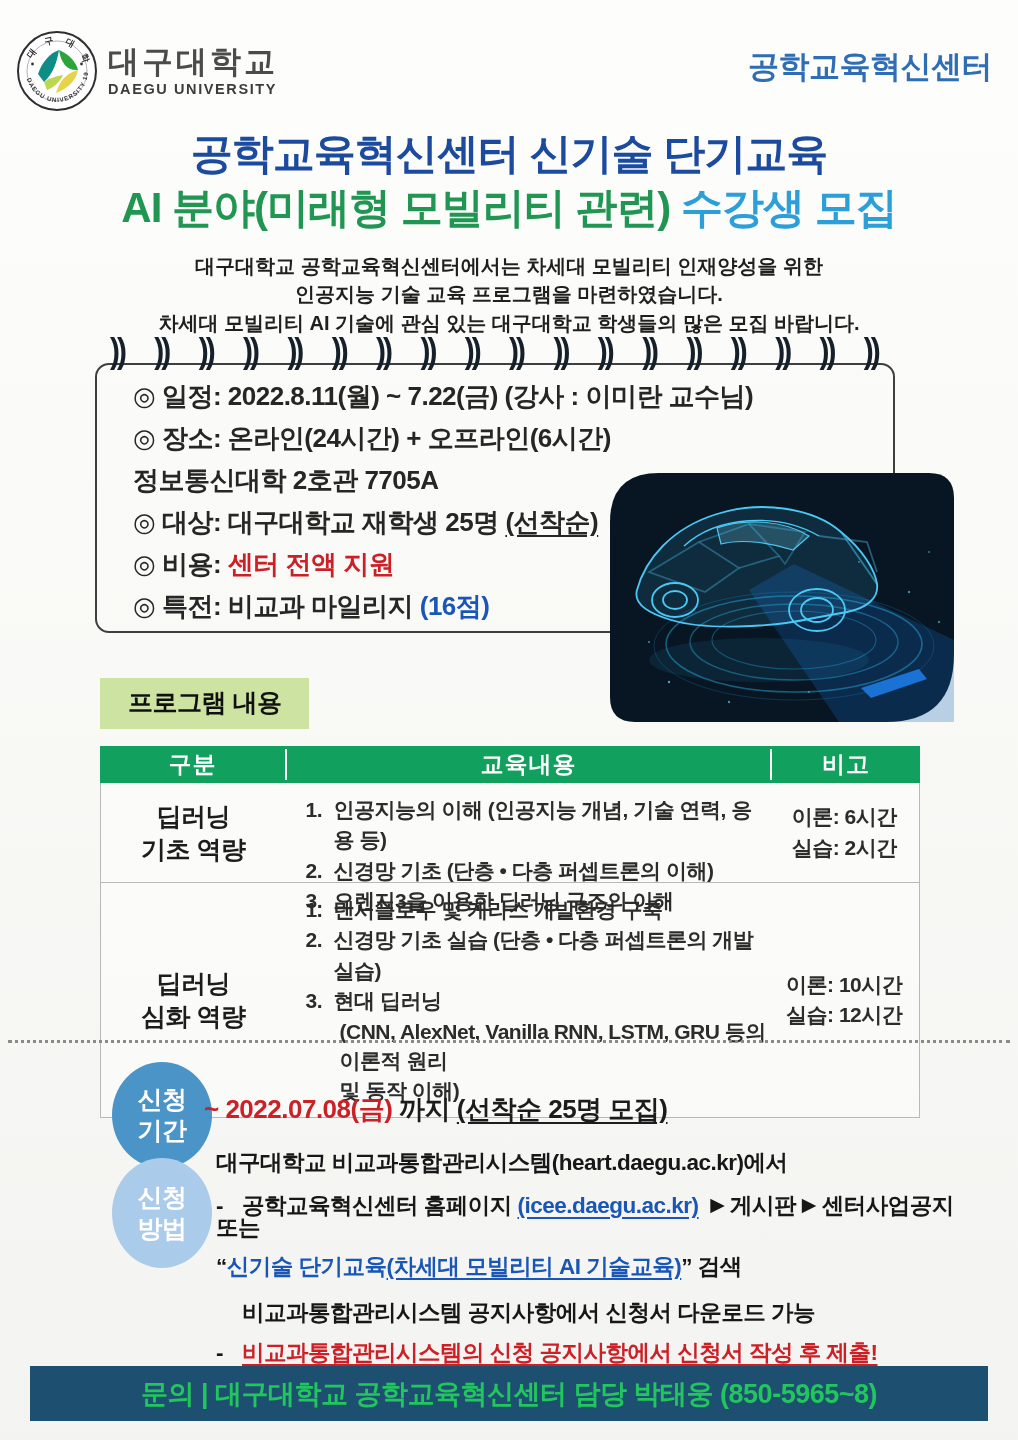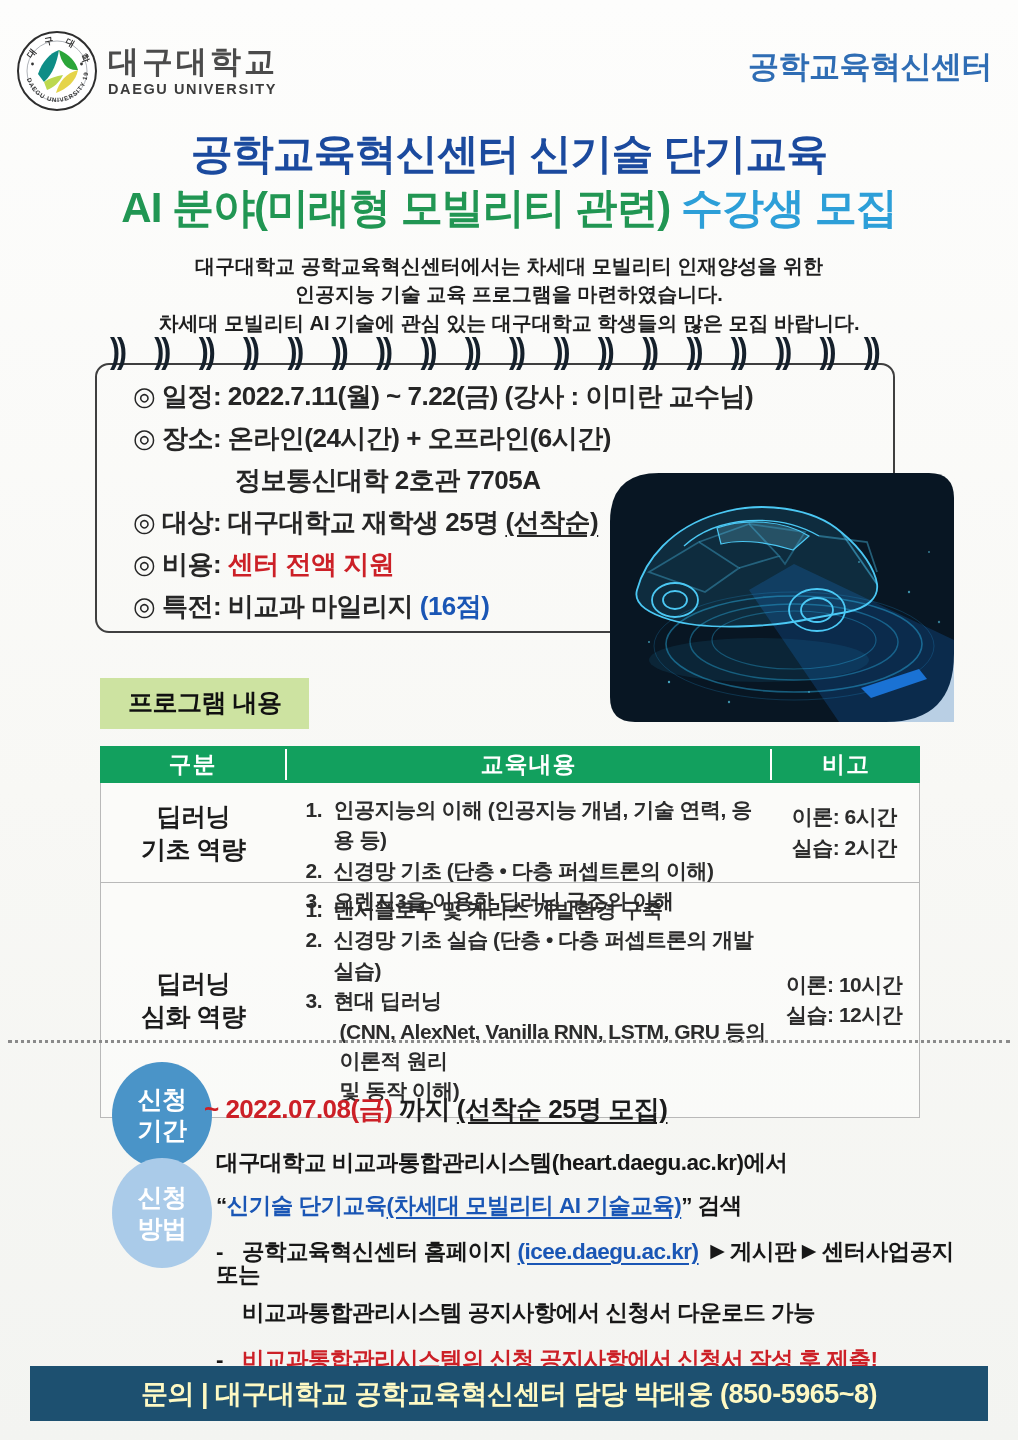--- a/index.html
+++ b/index.html
@@ -27,21 +27,21 @@
     font-size:20px;font-weight:700;color:#1f1f1f;line-height:1.42;white-space:pre-line;}
   
   .info-box{position:absolute;left:95px;top:363px;width:800px;height:270px;
     border:2px solid #3f3f3f;border-radius:14px;background:transparent;}
   .spiral{position:absolute;left:110px;top:336px;width:768px;display:flex;
     justify-content:space-between;z-index:6;}
   .spiral span{font-size:30px;font-weight:700;color:#15202b;line-height:1;
     transform:scaleY(1.15);letter-spacing:-3px;}
   .info-items{padding:18px 0 0 36px;}
   .info-line{font-size:26px;font-weight:700;color:#262626;line-height:1;margin-bottom:16px;letter-spacing:-0.5px;}
-  .info-line.indent{margin-left:102px;}
+  .info-line.indent{}
   .red{color:var(--accent_red);}
   .blue{color:var(--accent_blue);}
   .u{text-decoration:underline;text-underline-offset:4px;}
   
   .car-figure{position:absolute;left:609px;top:472px;width:346px;height:251px;z-index:5;}
   
   .program-label{position:absolute;left:100px;top:678px;background:var(--program_label_bg);
     padding:8px 28px 10px 28px;font-size:25px;font-weight:800;color:#101010;letter-spacing:-0.5px;}
   .table{position:absolute;left:100px;top:746px;width:820px;font-weight:700;}
   .thead{display:flex;background:var(--table_header_green);color:#fff;height:37px;align-items:center;}
@@ -64,26 +64,26 @@
   .badge{position:absolute;border-radius:50%;display:flex;align-items:center;justify-content:center;
     color:#fff;font-size:25px;font-weight:800;text-align:center;white-space:pre-line;line-height:1.25;letter-spacing:-0.5px;}
   .badge-period{left:112px;top:1062px;width:100px;height:106px;background:var(--badge_blue);}
   .badge-method{left:112px;top:1158px;width:100px;height:110px;background:var(--badge_light_blue);}
   .period-text{position:absolute;left:204px;top:1092px;font-size:26px;font-weight:800;color:#1c1c1c;letter-spacing:-0.5px;}
   .method-text{position:absolute;left:216px;top:1152px;width:760px;color:#171717;letter-spacing:-0.5px;}
   .m-line{font-size:22.5px;font-weight:700;line-height:1;}
   .m1{margin-bottom:20px;}
   .m2{margin-bottom:24px;}
   .m3{margin-bottom:16px;}
-  .m4{margin-left:26px;margin-bottom:24px;}
+  .m4{margin-left:26px;margin-bottom:17px;}
   .dash{display:inline-block;width:26px;}
   .tri{font-size:19px;position:relative;top:-2px;}
   
   .footer{position:absolute;left:30px;top:1366px;width:958px;height:55px;background:var(--footer_navy);
-    display:flex;align-items:center;justify-content:center;color:#fef9c3;font-size:27px;font-weight:800;letter-spacing:-0.5px;}
+    display:flex;align-items:center;justify-content:center;color:#22c55e;font-size:27px;font-weight:800;letter-spacing:-0.5px;}
 </style>
 </head>
 <body>
 
 <div id="poster">
 
   <div class="logo">
     <svg width="82" height="82" viewBox="0 0 82 82">
       <circle cx="41" cy="41" r="39" fill="#ffffff" stroke="#2e2e2e" stroke-width="2"></circle>
       <circle cx="41" cy="41" r="30" fill="none" stroke="#9aa0a6" stroke-width="0.8"></circle>
@@ -133,21 +133,21 @@
       <span>))</span>
       <span>))</span>
       <span>))</span>
       <span>))</span>
       <span>))</span>
       <span>))</span>
     </div>
 
   <div class="info-box">
     <div class="info-items">
-      <div class="info-line">◎ 일정: 2022.7.11(월) ~ 7.22(금) (강사 : 이미란 교수님)</div>
+      <div class="info-line">◎ 일정: 2022.8.11(월) ~ 7.22(금) (강사 : 이미란 교수님)</div>
       <div class="info-line">◎ 장소: 온라인(24시간) + 오프라인(6시간)</div>
       <div class="info-line indent">정보통신대학 2호관 7705A</div>
       <div class="info-line"><span>◎ 대상: 대구대학교 재학생 25명 </span><span class="u">(선착순)</span></div>
       <div class="info-line"><span>◎ 비용: </span><span class="red">센터 전액 지원</span></div>
       <div class="info-line"><span>◎ 특전: 비교과 마일리지 </span><span class="blue">(16점)</span></div>
     </div>
   </div>
 
   <svg class="car-figure" viewBox="0 0 346 251">
     <path d="M50 1 H320 Q345 1 345 26 V182 Q345 250 277 250 H26 Q1 250 1 225 V50 Q1 1 50 1 Z" fill="#081623"></path>
@@ -241,21 +241,21 @@
   <div class="dotted"></div>
 
   <div class="badge badge-period">신청
 기간</div>
   <div class="period-text"><span class="red">~ 2022.07.08(금)</span><span> 까지 </span><span class="u">(선착순 25명 모집)</span></div>
 
   <div class="badge badge-method">신청
 방법</div>
   <div class="method-text">
     <div class="m-line m1">대구대학교 비교과통합관리시스템(heart.daegu.ac.kr)에서</div>
+    <div class="m-line m3"><span class="dash">-</span><span>공학교육혁신센터 홈페이지 </span><span class="blue u">(icee.daegu.ac.kr)</span><span>&nbsp;&nbsp;</span><span class="tri">▶</span><span> 게시판 </span><span class="tri">▶</span><span> 센터사업공지 또는</span></div>
     <div class="m-line m2"><span>“</span><span class="blue">신기술 단기교육</span><span class="blue u">(차세대 모빌리티 AI 기술교육)</span><span>” 검색</span></div>
-    <div class="m-line m3"><span class="dash">-</span><span>공학교육혁신센터 홈페이지 </span><span class="blue u">(icee.daegu.ac.kr)</span><span>&nbsp;&nbsp;</span><span class="tri">▶</span><span> 게시판 </span><span class="tri">▶</span><span> 센터사업공지 또는</span></div>
     <div class="m-line m4">비교과통합관리시스템 공지사항에서 신청서 다운로드 가능</div>
     <div class="m-line m5"><span class="dash">-</span><span class="red u">비교과통합관리시스템의 신청 공지사항에서 신청서 작성 후 제출!</span></div>
   </div>
 
   <div class="footer">문의 | 대구대학교 공학교육혁신센터 담당 박태웅 (850-5965~8)</div>
 
 </div>
 
 </body></html>

